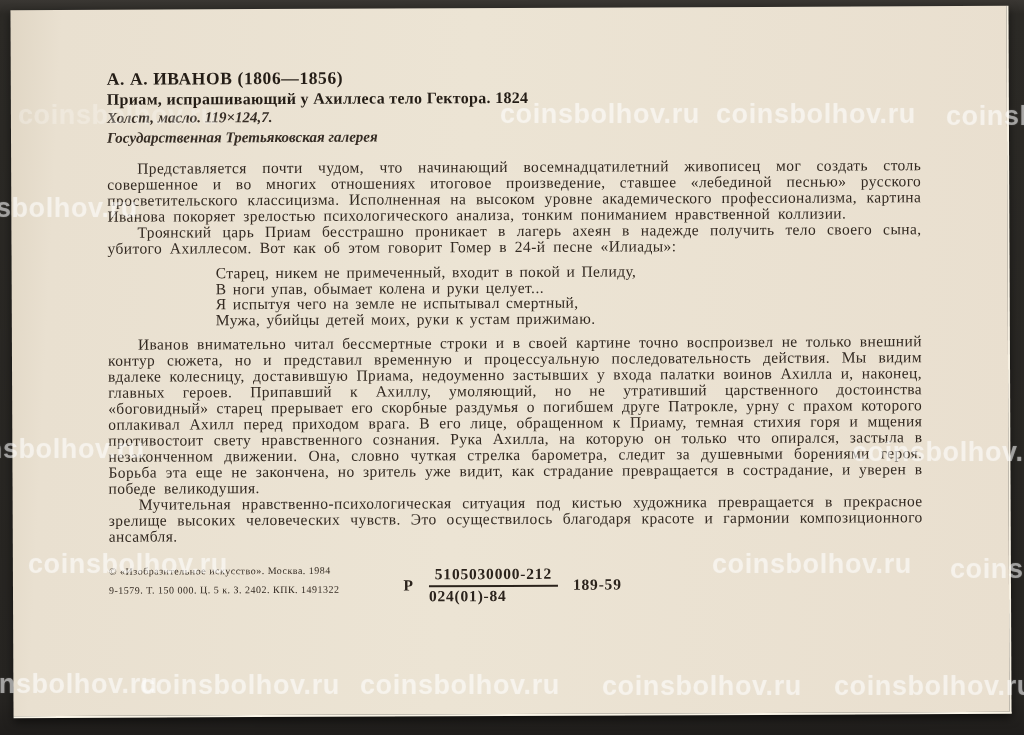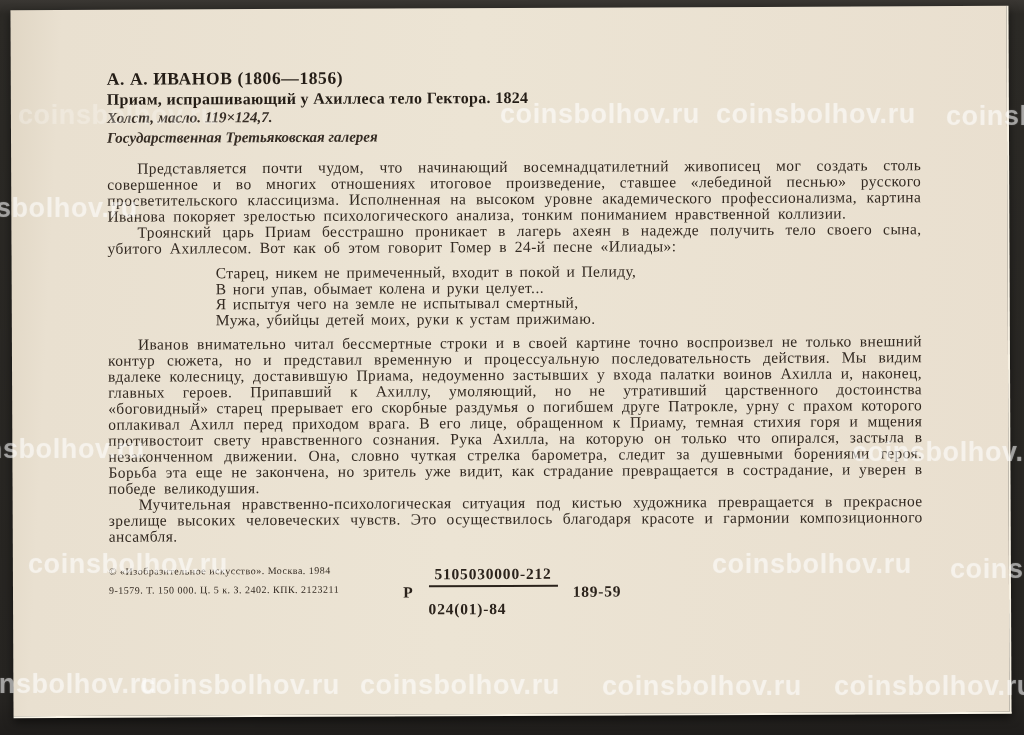--- a/index.html
+++ b/index.html
@@ -38,21 +38,21 @@
   .verse{margin:9px 0 9px 108px;line-height:15.6px;text-align:left;word-spacing:2px;}
   .verse div{white-space:nowrap;}
 
   
   .footer-row{display:flex;align-items:flex-start;margin-top:18px;}
   .imprint{font-size:10px;line-height:18.5px;letter-spacing:.5px;color:#332a22;}
   .catalog{display:flex;align-items:center;gap:15px;margin-left:64px;margin-top:4px;
     font-size:15.5px;font-weight:bold;letter-spacing:.8px;color:#2b231c;}
   .fraction{display:inline-block;text-align:left;}
   .fraction .num{display:block;padding:0 6px 2px 6px;border-bottom:2px solid #2b231c;}
-  .fraction .den{display:block;padding-top:13px;}
+  .fraction .den{display:block;padding-top:0;}
 
   
   .wm{position:absolute;font-family:"Liberation Sans",sans-serif;
     font-size:27px;font-weight:bold;letter-spacing:.6px;
     color:rgba(255,255,255,.5);text-shadow:0 0 2px rgba(255,255,255,.18);
     pointer-events:none;white-space:nowrap;}
 </style>
 </head>
 <body>
 
@@ -79,21 +79,21 @@
           <div>Мужа, убийцы детей моих, руки к устам прижимаю.</div>
         </div>
 
         <p>Иванов внимательно читал бессмертные строки и в своей картине точно воспроизвел не только внешний контур сюжета, но и представил временную и процессуальную последовательность действия. Мы видим вдалеке колесницу, доставившую Приама, недоуменно застывших у входа палатки воинов Ахилла и, наконец, главных героев. Припавший к Ахиллу, умоляющий, но не утративший царственного достоинства «боговидный» старец прерывает его скорбные раздумья о погибшем друге Патрокле, урну с прахом которого оплакивал Ахилл перед приходом врага. В его лице, обращенном к Приаму, темная стихия горя и мщения противостоит свету нравственного сознания. Рука Ахилла, на которую он только что опирался, застыла в незаконченном движении. Она, словно чуткая стрелка барометра, следит за душевными борениями героя. Борьба эта еще не закончена, но зритель уже видит, как страдание превращается в сострадание, и уверен в победе великодушия.</p>
         <p>Мучительная нравственно-психологическая ситуация под кистью художника превращается в прекрасное зрелище высоких человеческих чувств. Это осуществилось благодаря красоте и гармонии композиционного ансамбля.</p>
       </main>
 
       <footer class="footer-row">
         <div class="imprint">
           <div>© «Изобразительное искусство». Москва. 1984</div>
-          <div>9-1579. Т. 150 000. Ц. 5 к. З. 2402. КПК. 2123211</div>
+          <div>9-1579. Т. 150 000. Ц. 5 к. З. 2402. КПК. 1491322</div>
         </div>
 
         <div class="catalog">
           <span>Р</span>
           <span class="fraction">
             <span class="num">5105030000-212</span>
             <span class="den">024(01)-84</span>
           </span>
           <span>189-59</span>
         </div>

